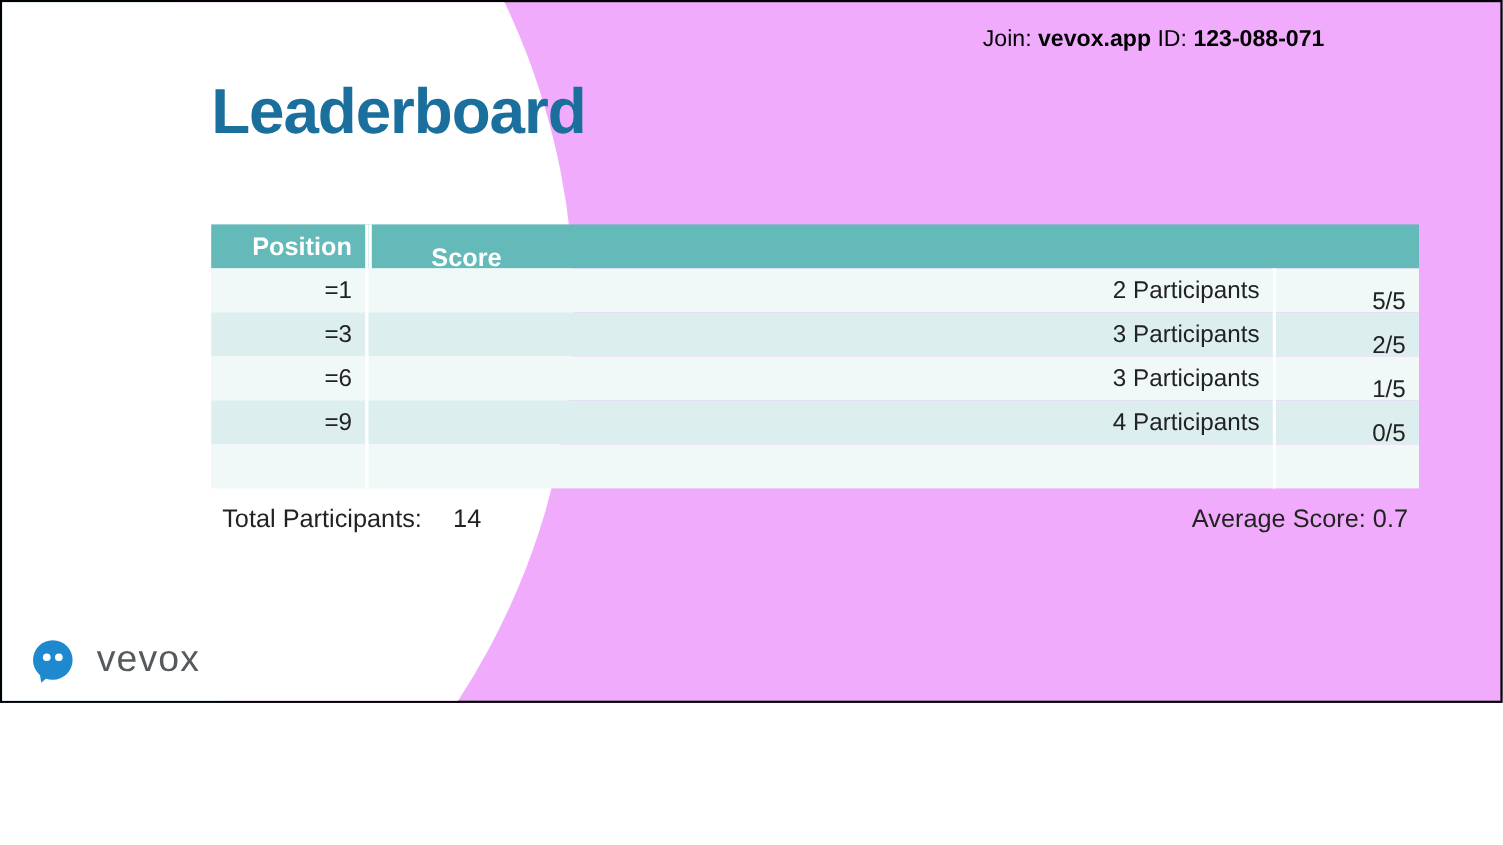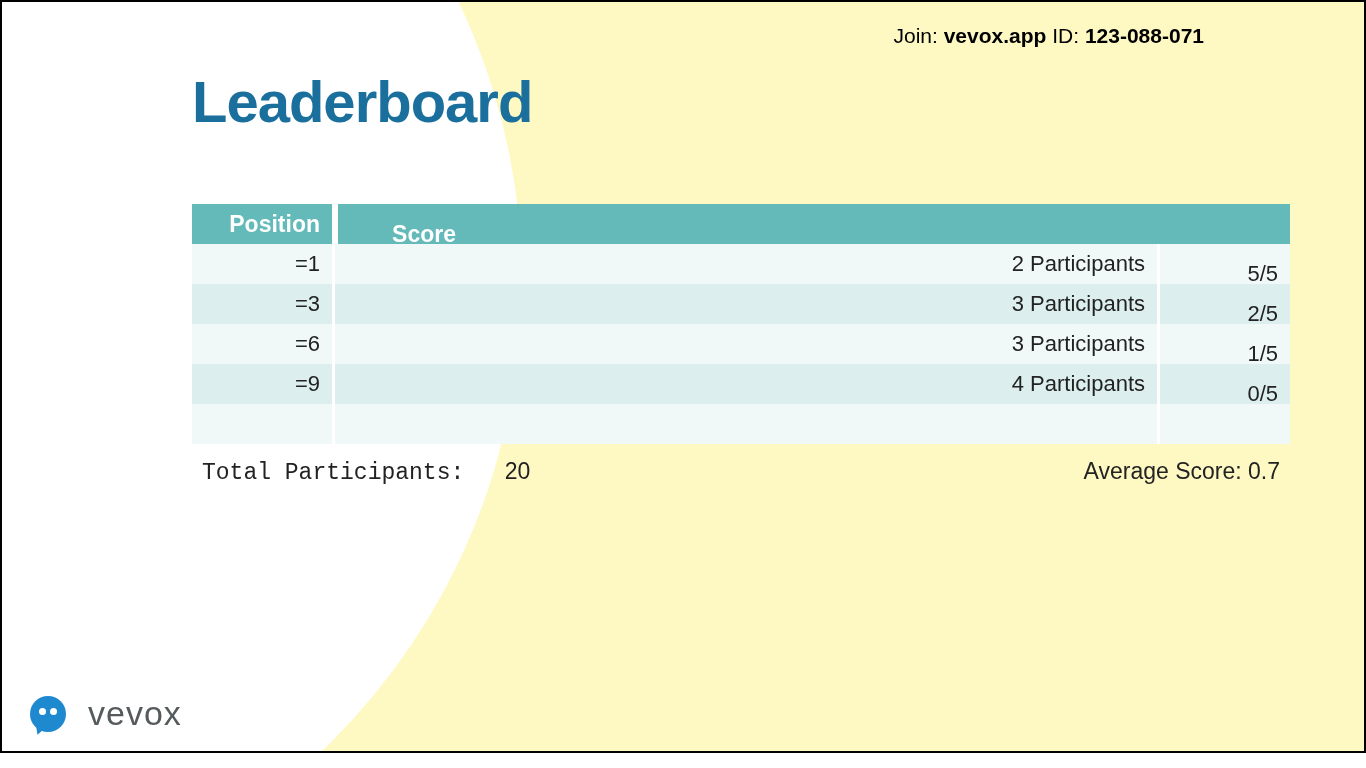--- a/index.html
+++ b/index.html
@@ -1,21 +1,21 @@
 <!DOCTYPE html>
 <html><head>
 <meta charset="utf-8">
 <style>
   * { box-sizing: border-box; margin: 0; padding: 0; }
   html, body { width: 1366px; height: 768px; font-family: "Segoe UI", Arial, sans-serif; }
   .frame {
     position: relative;
     width: 1366px;
-    height: 753px;
-    background: #fef9c3;
+    height: 639px;
+    background: #f0abfc;
     border: 2px solid #000;
     overflow: hidden;
   }
   .bg-shape {
     position: absolute;
     left: -1030px;
     top: -280px;
     width: 1300px;
     height: 1300px;
     background: #64b9b9;
@@ -85,21 +85,21 @@
     position: absolute;
     top: 456px;
     left: 200px;
     width: 1078px;
     display: flex;
     justify-content: space-between;
     font-size: 23px;
     color: #222;
     z-index: 5;
   }
-  .summary .label { margin-right: 34px; font-family: Liberation Mono, monospace; }
+  .summary .label { margin-right: 22px; }
   .logo {
     position: absolute;
     left: 28px;
     bottom: 18px;
     display: flex;
     align-items: center;
     gap: 6px;
     z-index: 5;
   }
   .logo-text {
@@ -193,21 +193,21 @@
           <div class="cell c-part"></div>
           <div class="sep"></div>
           <div class="cell c-score"></div>
         </div>
       </div>
   </div>
 
   <div class="summary">
     <div>
       <span class="label">Total Participants:</span>
-      <span>20</span>
+      <span>14</span>
     </div>
     <div>
       <span>Average Score:</span>
       <span>0.7</span>
     </div>
   </div>
 
   <div class="logo">
     <div class="logo-icon">
       <div class="logo-tail"></div>

